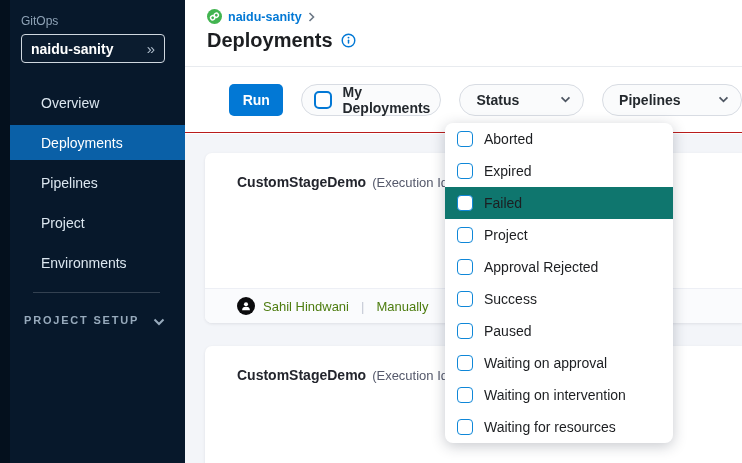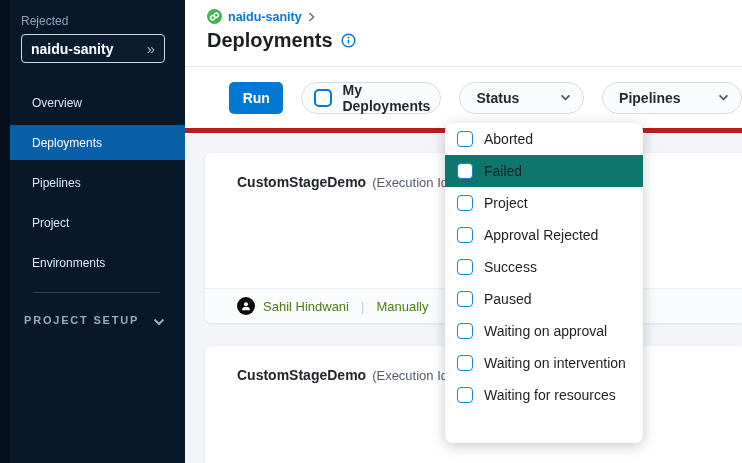--- a/index.html
+++ b/index.html
@@ -12,38 +12,38 @@
     background:linear-gradient(to right,#04101d 0,#04101d 10px,#07182b 10px);
     color:#e7eef5; }
   .project-label { margin:14px 0 6px 21px; font-size:12px; color:#8fa3b7; }
   .project-box { margin-left:21px; width:144px; height:29px; border:1px solid #cfd7df;
     border-radius:4px; display:flex; align-items:center; justify-content:space-between;
     padding:0 9px; background:rgba(255,255,255,0.02); cursor:pointer; }
   .project-box .pv { font-size:14px; font-weight:bold; color:#fff; }
   .project-box .dbl { color:#aebccb; font-size:15px; letter-spacing:-2px; padding-right:2px; }
   .nav { margin-top:22px; }
   .nav-item { height:35px; margin:0 0 5px 10px; display:flex; align-items:center;
-    padding-left:22px; font-size:12px; color:#dbe6ef; cursor:pointer; }
+    padding-left:31px; font-size:14px; color:#dbe6ef; cursor:pointer; }
   .nav-item.selected { background:#0a60a7; color:#fff; margin-right:0; }
   .side-divider { height:1px; background:rgba(255,255,255,0.18); margin:12px 25px 0 33px; }
   .setup-row { margin:21px 0 0 24px; display:flex; align-items:flex-end; gap:14px;
     cursor:pointer; }
   .setup-label { font-size:11px; letter-spacing:1.8px; color:#97aabc; font-weight:bold; }
   .chev-svg { stroke:#97aabc; stroke-width:2; fill:none; }
 
   
   .main { position:absolute; left:185px; top:0; right:0; height:463px; background:#fff; }
   .page-header { height:67px; border-bottom:1px solid #e8ebef; padding:9px 0 0 22px; }
   .breadcrumb { display:flex; align-items:center; gap:6px; }
   .crumb-link { font-size:12.5px; font-weight:600; color:#0278d5; cursor:pointer; }
   .title-row { display:flex; align-items:center; gap:8px; margin-top:5px; }
   .page-title { font-size:20px; font-weight:bold; color:#1c1e21; }
 
   .toolbar { height:66px; display:flex; align-items:center; padding-left:44px; gap:18px;
-    background:#fff; border-bottom:5px solid #b91c1c; }
+    background:#fff; border-bottom:1px solid #b91c1c; }
   .run-btn { width:57px; height:32px; background:#0278d5; color:#fff; border:none;
     border-radius:5px; font-size:14px; font-weight:bold; cursor:pointer;
     font-family:inherit; }
   .chip-btn { height:32px; background:#fafbfc; border:1px solid #d8dce3; border-radius:16px;
     display:flex; align-items:center; font-size:14px; color:#24292e; cursor:pointer; }
   .mydep { width:140px; padding:0 12px; gap:10px; font-weight:600; }
   .select-btn { justify-content:space-between; padding:0 12px 0 16px; font-weight:600; }
   .status-sel { width:129px;gap:27px; }
   .pipe-sel { width:145px; }
   .cbox { width:18px; height:18px; border:2px solid #0278d5; border-radius:5px;
@@ -60,34 +60,34 @@
   .card-sub { font-size:13px; color:#55596b; }
   .card-footer { height:35px; background:#fafbfd; border-top:1px solid #edeff5;
     display:flex; align-items:center; padding-left:32px; gap:8px; }
   .avatar { width:18px; height:18px; border-radius:50%; background:#0b0b0d;
     display:flex; align-items:center; justify-content:center; flex:0 0 auto; }
   .foot-text { font-size:13px; color:#4d7c0f; }
   .foot-sep { color:#c3c8d4; font-size:13px; padding:0 4px; }
   .card-2 { margin-top:23px; height:130px; }
 
   
-  .menu { position:absolute; left:445px; top:123px; width:198px; height:320px;
+  .menu { position:absolute; left:445px; top:123px; width:228px; height:320px;
     background:#fff; border-radius:8px; box-shadow:0 3px 14px rgba(30,40,60,.25);
     z-index:20; overflow:hidden; }
   .menu-item { height:32px; display:flex; align-items:center; gap:11px; padding:0 12px;
     font-size:14px; color:#1c1e21; cursor:pointer; }
   .menu-item.highlight { background:#0f766e; }
   .mcbox { width:16px; height:16px; border:1.7px solid #0f87d8; border-radius:4px;
     background:#fff; flex:0 0 auto; }
 </style>
 </head>
 <body>
 
 <nav class="sidebar">
-  <div class="project-label">Rejected</div>
+  <div class="project-label">GitOps</div>
   <div class="project-box">
     <span class="pv">naidu-sanity</span>
     <span class="dbl">»</span>
   </div>
   <div class="nav">
     <div class="nav-item">
       <span>Overview</span>
     </div>
     <div class="nav-item selected">
       <span>Deployments</span>
@@ -189,20 +189,24 @@
     </div>
 
   </div>
 </div>
 
 <div class="menu">
   <div class="menu-item">
     <span class="mcbox"></span>
     <span>Aborted</span>
   </div>
+  <div class="menu-item">
+    <span class="mcbox"></span>
+    <span>Expired</span>
+  </div>
   <div class="menu-item highlight">
     <span class="mcbox"></span>
     <span>Failed</span>
   </div>
   <div class="menu-item">
     <span class="mcbox"></span>
     <span>Project</span>
   </div>
   <div class="menu-item">
     <span class="mcbox"></span>

